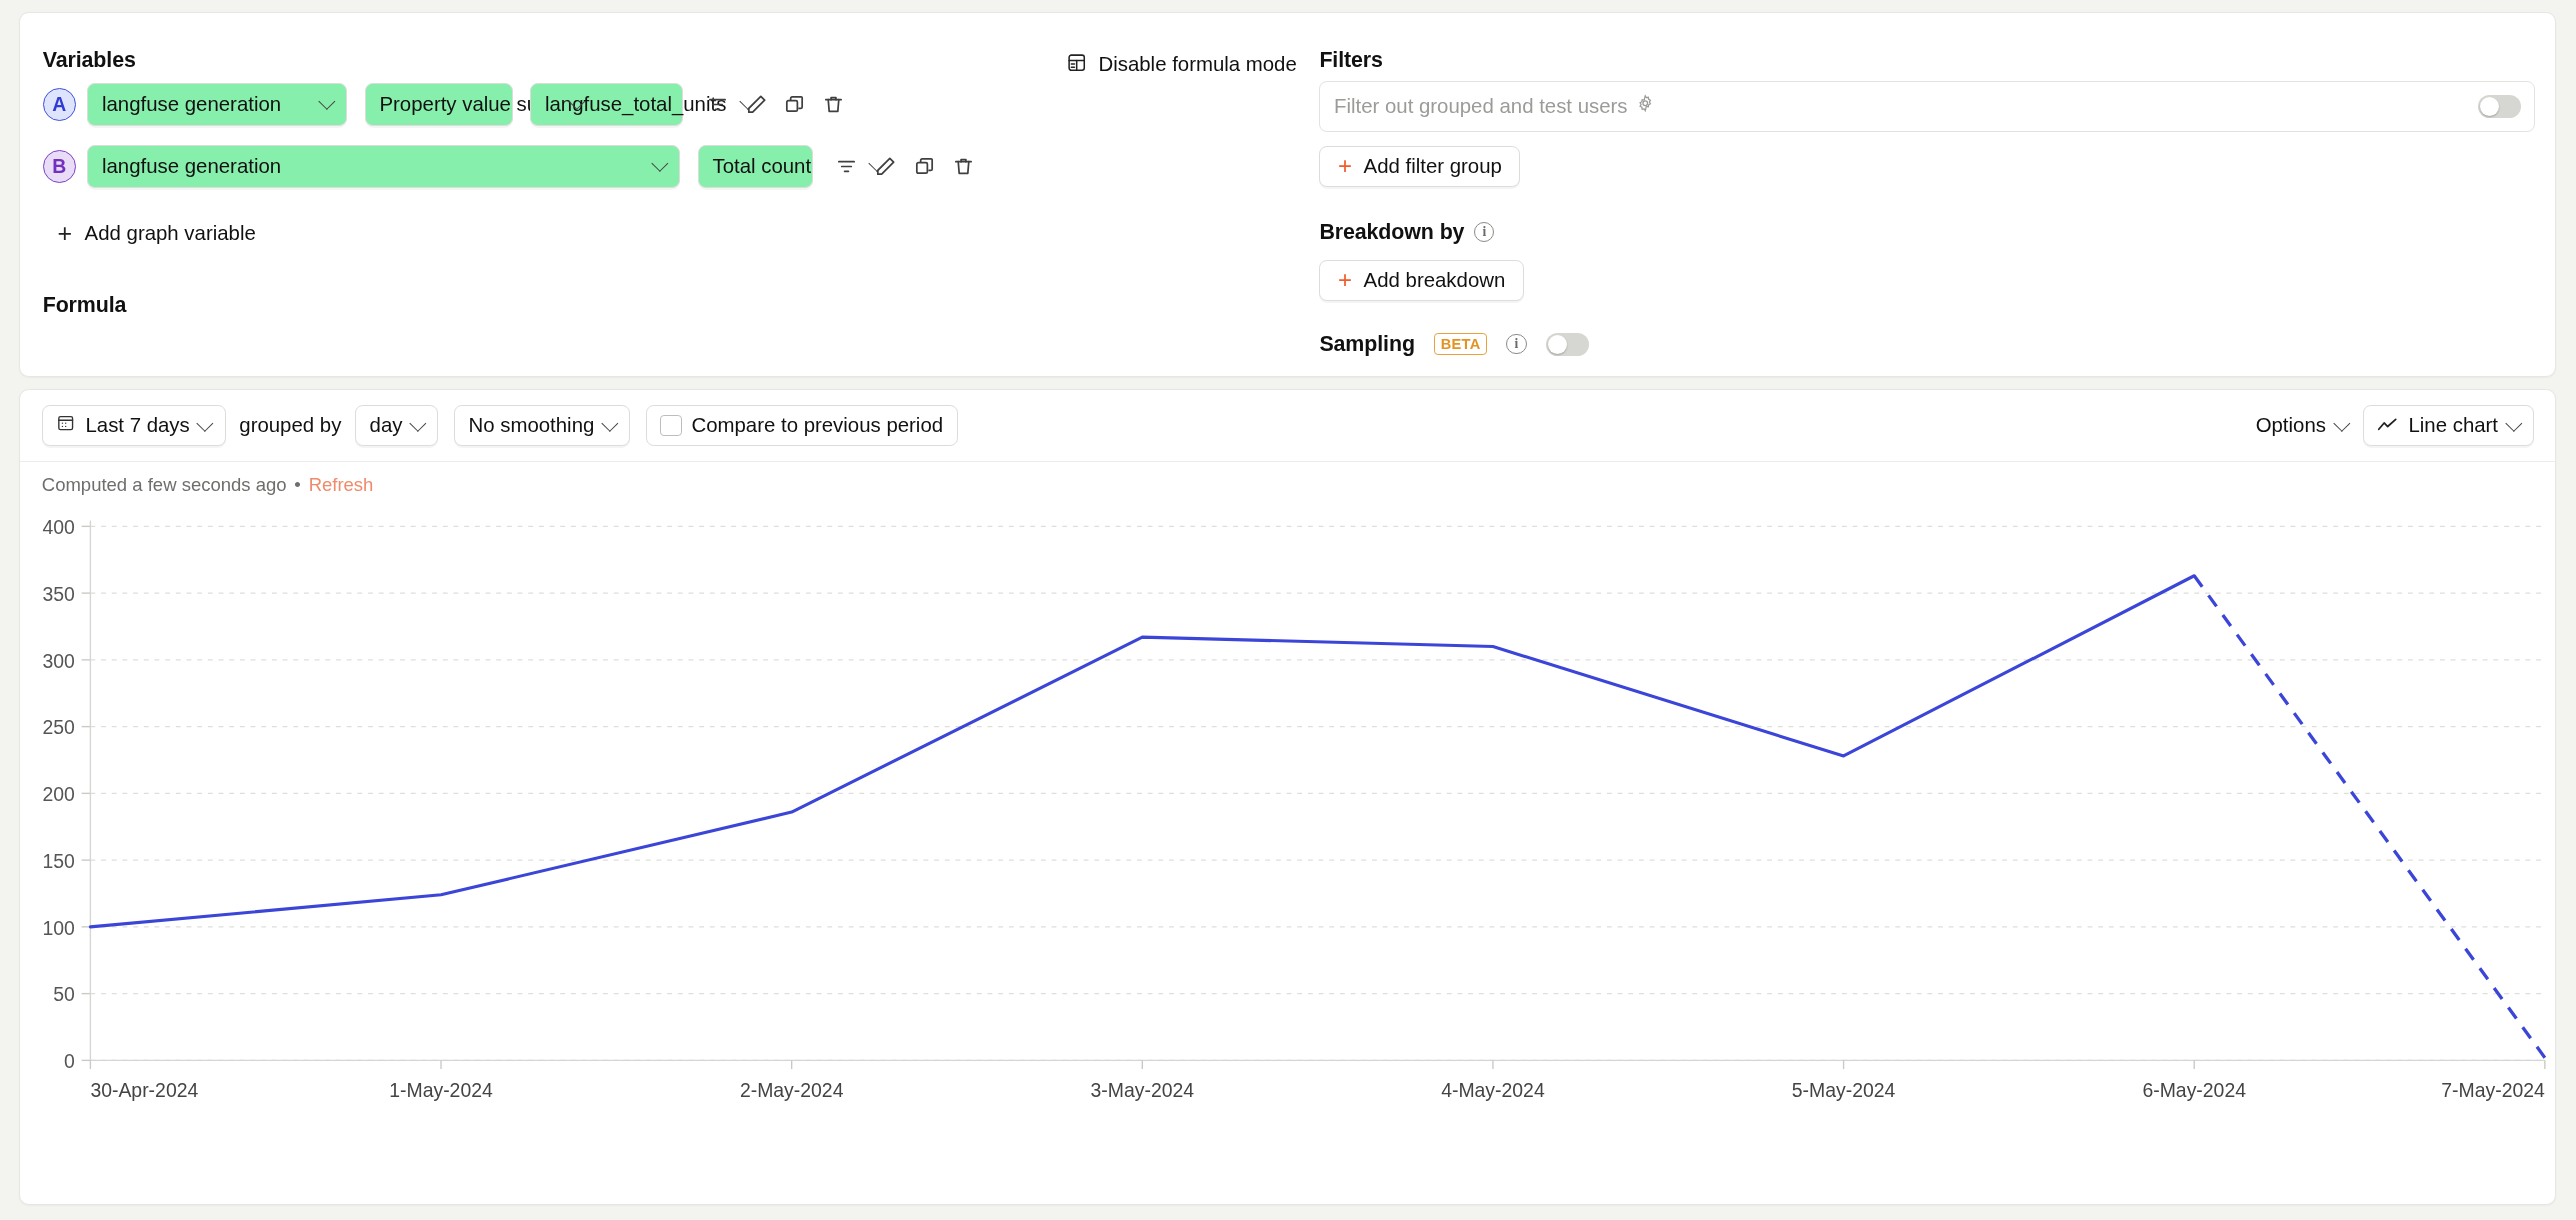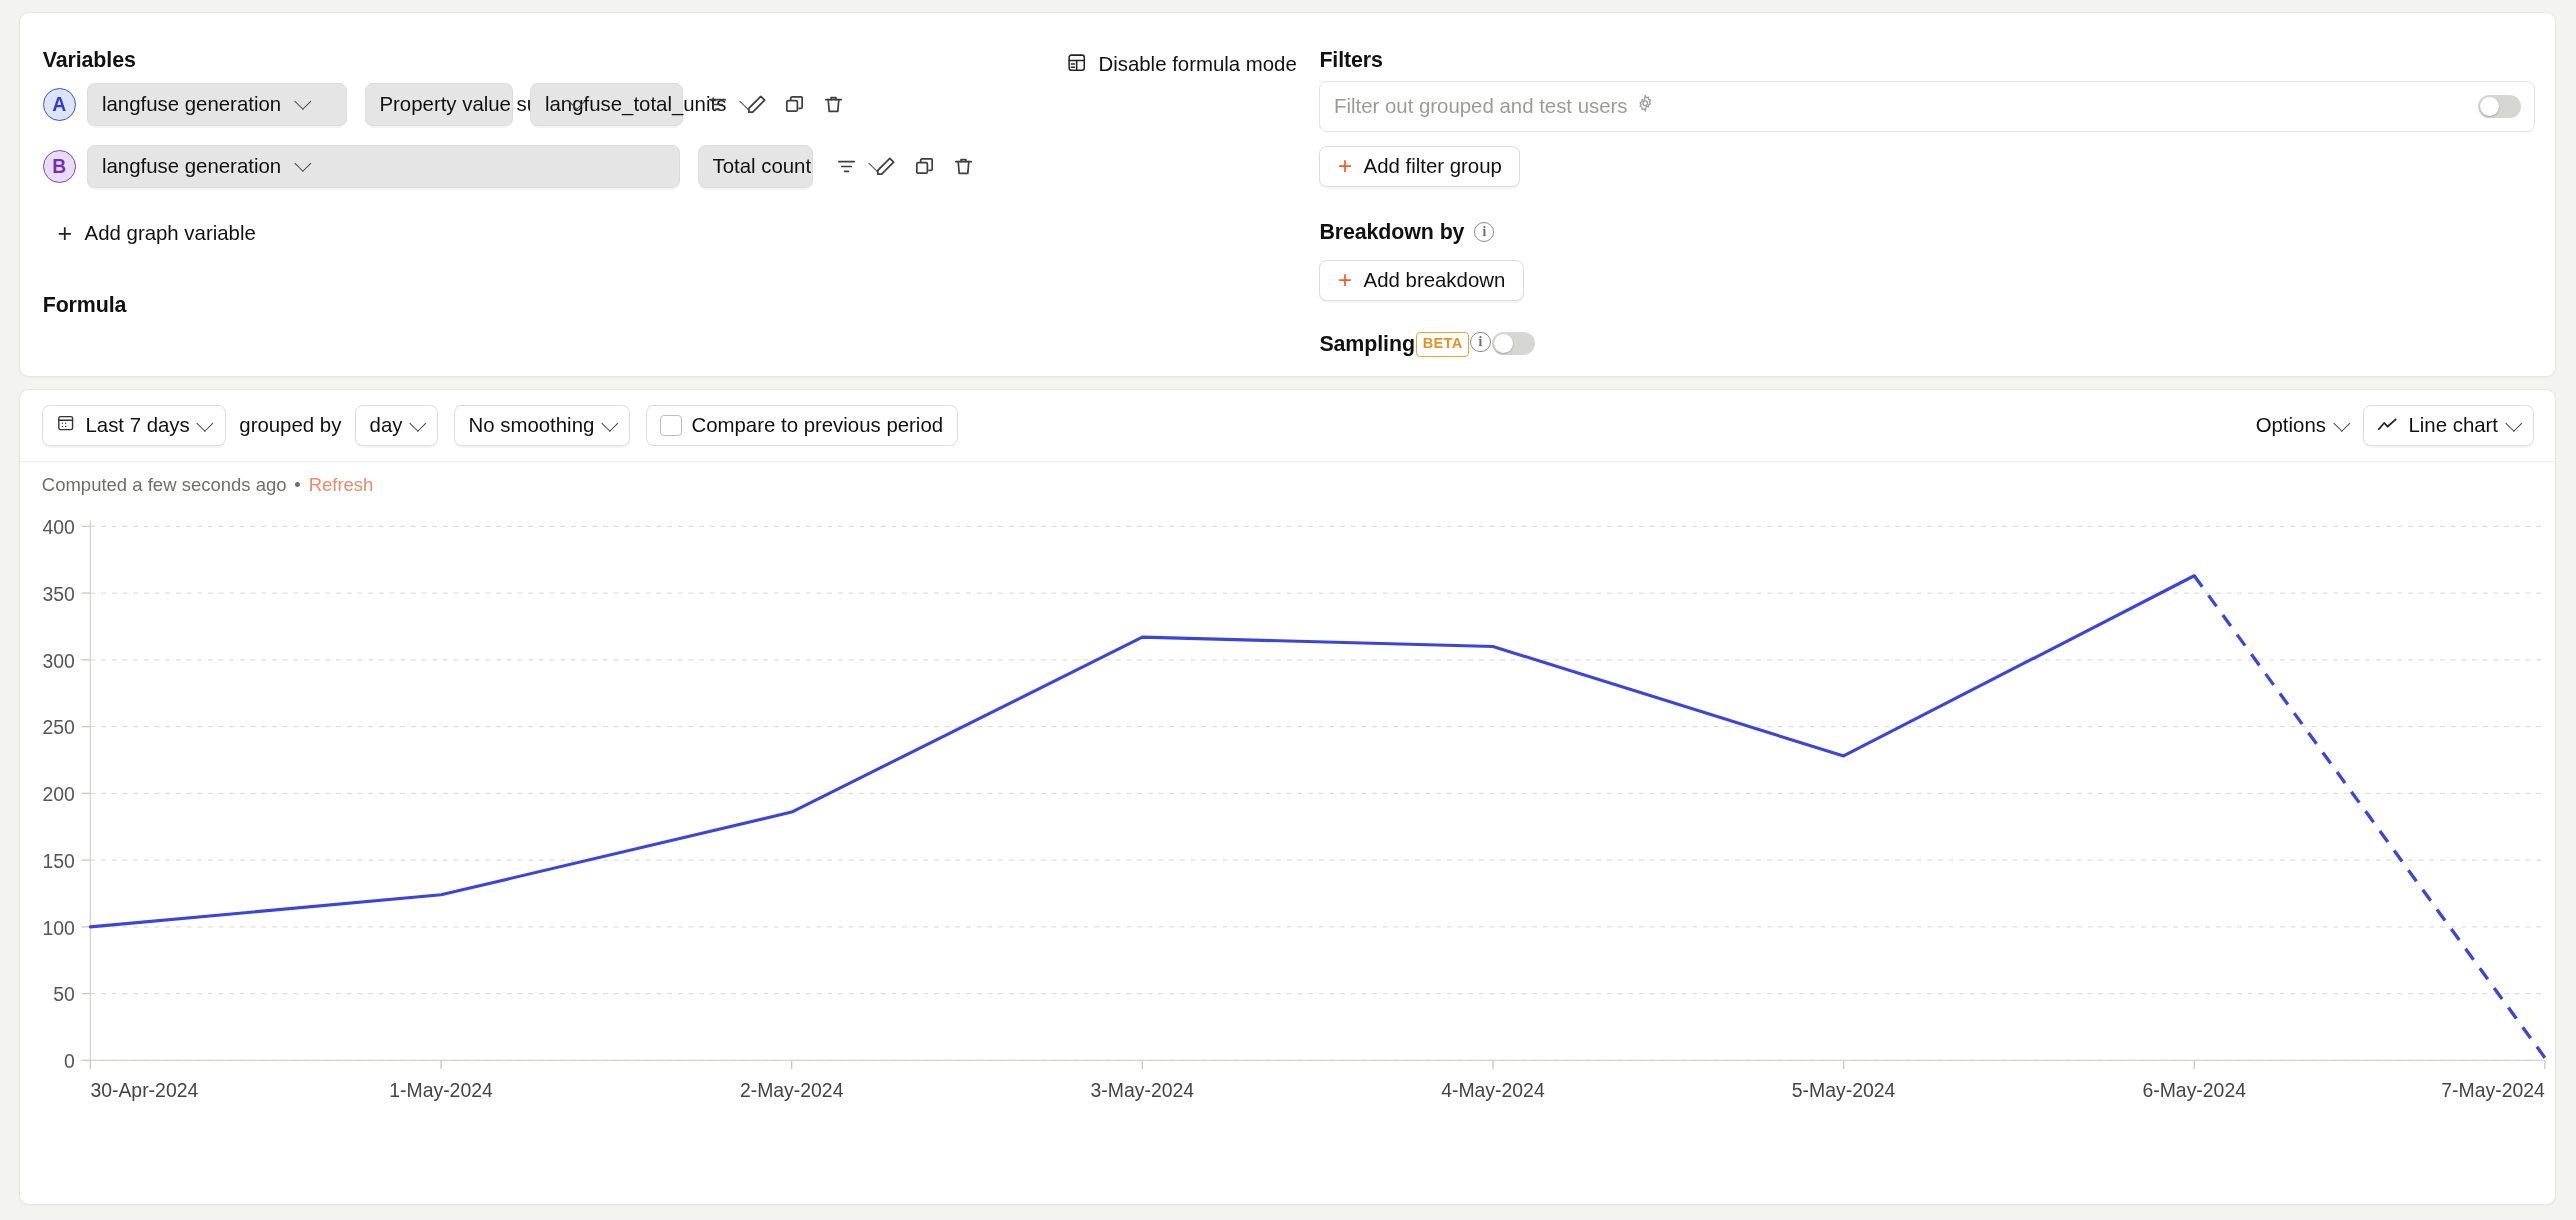--- a/index.html
+++ b/index.html
@@ -35,22 +35,22 @@
 
   .badge {
     width:33px; height:33px; border-radius:50%;
     display:flex; align-items:center; justify-content:center;
     font-size:19.4px; font-weight:600; margin-right:11.7px; flex:0 0 auto;
   }
   .badge-a { background:#dfe4fd; border:1.9px solid #3d4fe0; color:#2f3bd4; }
   .badge-b { background:#e8dcf7; border:1.9px solid #7e3fc4; color:#7330bd; }
 
   .sel {
-    height:43px; border:1px solid #dcdcd8; border-radius:7.8px; background:#e5e5e5;
-    display:flex; align-items:center; 
+    height:43px; border:1px solid #dcdcd8; border-radius:7.8px; background:#86efac;
+    display:flex; align-items:center; justify-content:space-between;
     padding:0 13.6px; font-size:20.4px; color:#111;
     box-shadow:0 1.9px 0 rgba(0,0,0,.045);
     margin-right:17.5px; cursor:pointer; white-space:nowrap;
   }
   .sel .cv { margin-left:15.5px; color:#555; font-size:15.5px; line-height:1; }
   .chev { display:inline-block; width:11.7px; height:11.7px;
           border-right:1.9px solid #444; border-bottom:1.9px solid #444;
           transform:rotate(45deg) translate(-1.9px,-1.9px); }
 
   #sel-a-event { width:260px; }
@@ -109,21 +109,21 @@
     height:41px; border:1px solid #dcdcd8; border-radius:7.8px; background:#fff;
     display:inline-flex; align-items:center; gap:11.7px; padding:0 17.5px;
     font-size:20.4px; color:#111; cursor:pointer;
     box-shadow:0 1.9px 0 rgba(0,0,0,.045);
   }
   .plus-orange { color:#f05c2c; font-size:24px; line-height:1; font-weight:400; }
 
   #add-filter-group { position:absolute; left:1299px; top:133px; }
   #breakdown-label  { position:absolute; left:1299px; top:207px; display:flex; align-items:center; gap:9.7px; }
   #add-breakdown    { position:absolute; left:1299px; top:247px; }
-  #sampling-row     { position:absolute; left:1299px; top:319px; display:flex; gap:1px; }
+  #sampling-row     { position:absolute; left:1299px; top:319px; display:flex; align-items:center; gap:19px; }
   .beta-chip {
     border:1px solid #e8a33d; color:#e39322; border-radius:3.9px;
     font-size:14.6px; font-weight:600; padding:1.9px 5.8px; letter-spacing:0.3px;
   }
   .info-i {
     width:20.4px; height:20.4px; border-radius:50%; border:1.6px solid #8a8a86;
     color:#6b6b68; font-size:13.6px; font-weight:700; line-height:17.5px;
     text-align:center; font-family:"Liberation Serif", serif; flex:0 0 auto;
   }
 

